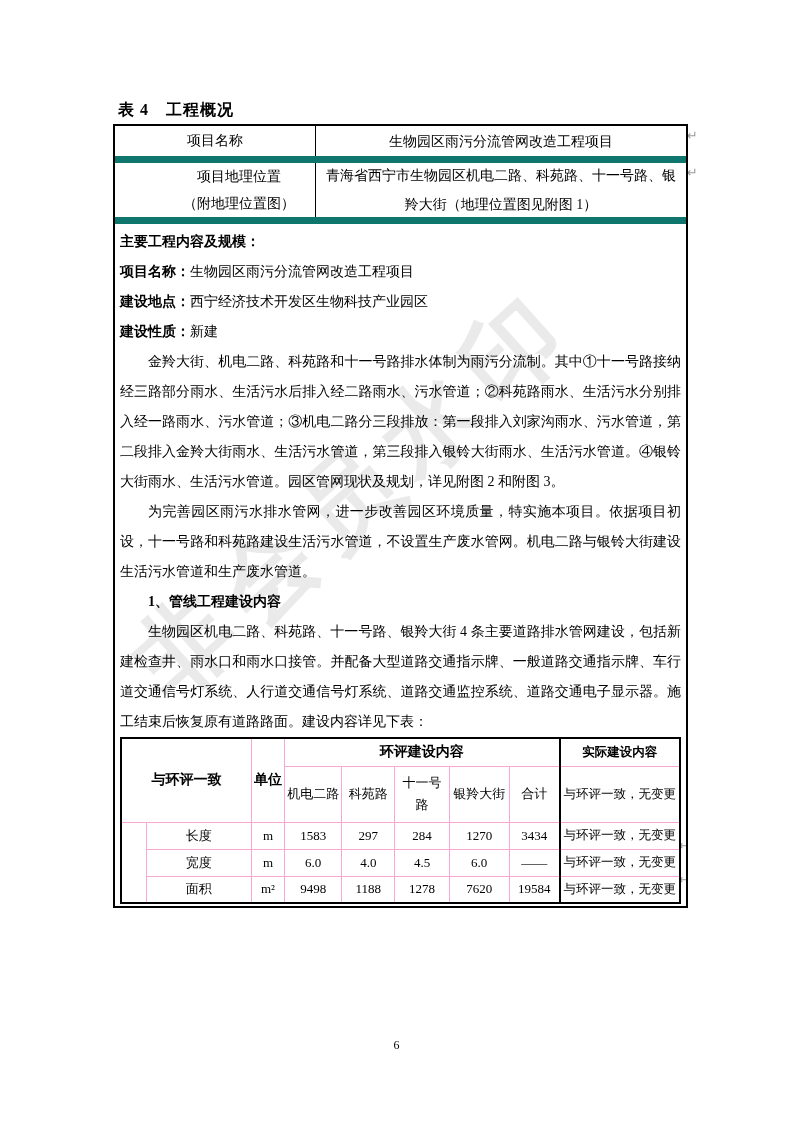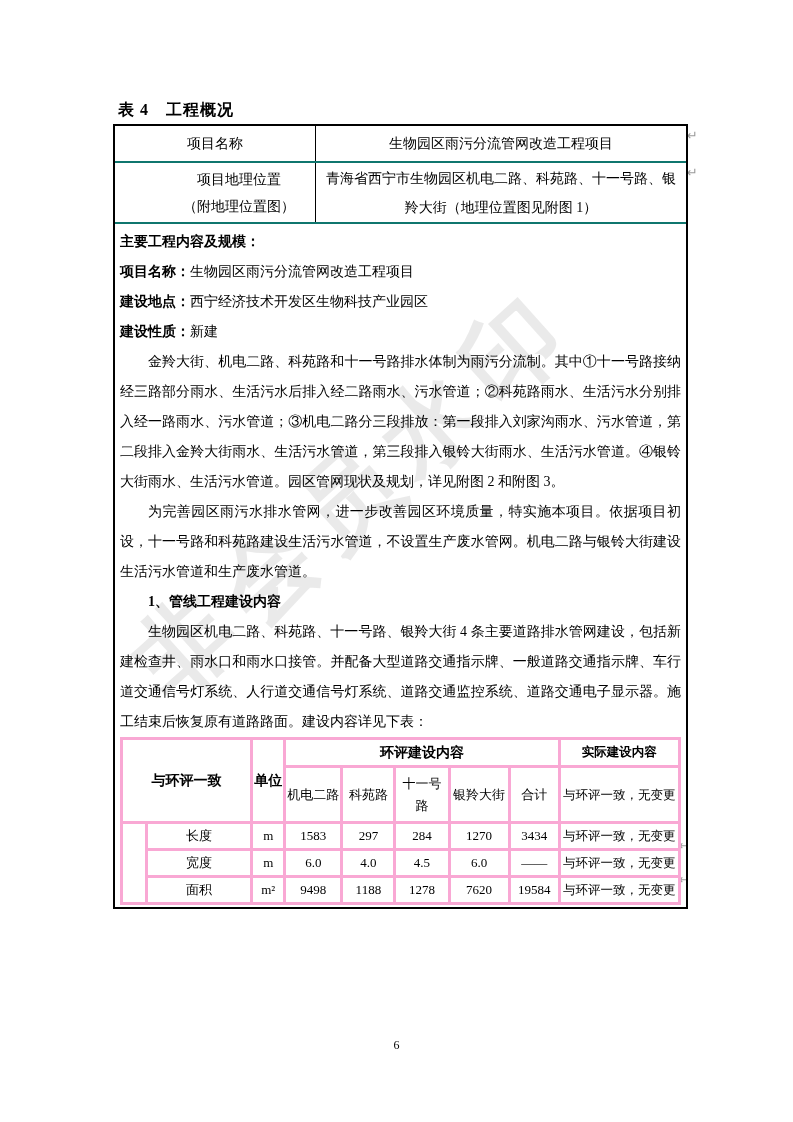--- a/index.html
+++ b/index.html
@@ -25,21 +25,21 @@
   .doc-title {
     position:absolute; left:118px; top:100px;
     font-size:16px; font-weight:bold; letter-spacing:1px; z-index:2;
   }
 
   
   .doc-table {
     position:absolute; left:113px; top:124px; width:575px;
     border:2px solid #000; z-index:2; background:transparent;
   }
-  .info-row { display:flex; border-bottom:2px solid #0f766e; }
+  .info-row { display:flex; border-bottom:7px solid #0f766e; }
   .info-label {
     width:201px; border-right:1px solid #000;
     display:flex; flex-direction:column; justify-content:center; align-items:center;
     font-size:14px; text-align:center;
   }
   .info-value {
     flex:1; display:flex; flex-direction:column; justify-content:center; align-items:center;
     font-size:14px; text-align:center; line-height:29px; padding:2px 8px;
   }
   .r1 { height:37px; }
@@ -57,21 +57,21 @@
     text-align:center; font-weight:bold; font-size:15px;
     line-height:30px; letter-spacing:1px;
   }
 
   
   table.inner {
     width:100%; border-collapse:collapse; table-layout:fixed;
     border:2px solid #000; margin-bottom:2px;
   }
   table.inner th, table.inner td {
-    border:3px solid #f9a8d4; text-align:center; vertical-align:middle;
+    border:1px solid #f9a8d4; text-align:center; vertical-align:middle;
     font-size:13px; padding:2px 1px; overflow:hidden;
   }
   table.inner th { font-weight:bold; }
   table.inner .h1 th { height:28px; font-size:14px; }
   table.inner .h2 th, table.inner .h2 td { height:56px; line-height:22px; font-weight:normal; }
   table.inner .h2 th { font-weight:normal; }
   table.inner .drow td { height:27px;margin-top:11px; }
   .col-actual { border-left:2px solid #000 !important; font-size:12.5px !important; white-space:nowrap; }
   .num { font-family:"Liberation Serif","DejaVu Serif",serif; }
   th.mainhead { font-weight:bold !important; }

